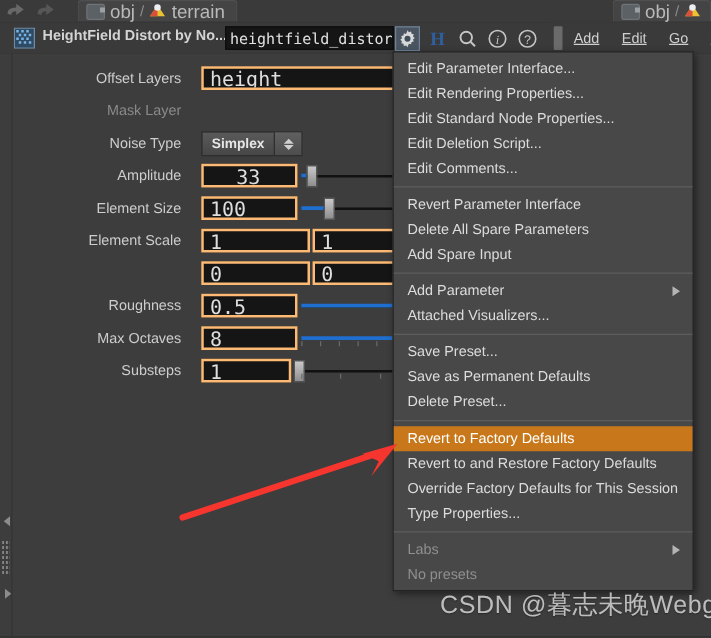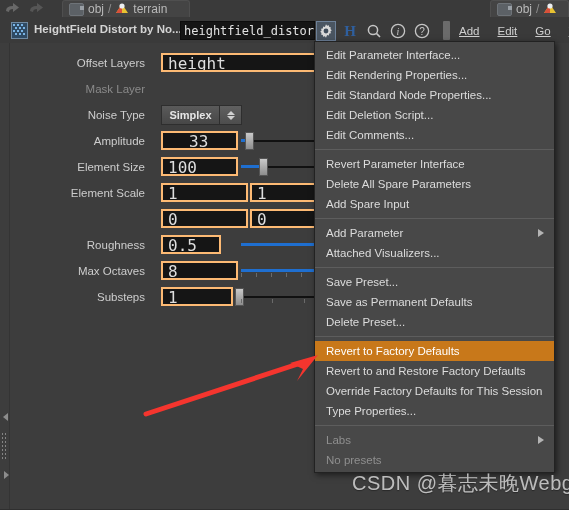--- a/index.html
+++ b/index.html
@@ -64,21 +64,21 @@
     border-radius: 2px;
     position: relative;
     flex: none;
   }
   .bc-icon:after {
     content:"";
     position:absolute; right:-1px; top:2px;
     width:4px;height:4px;
     background:#9aa0a6;
   }
-  .bc-text { font-size: 12px; color: #b9b9b9; }
+  .bc-text { font-size: 15px; color: #b9b9b9; }
   .bc-sep { color: #8d8d8d; font-size: 12px; }
   .geo-icon {
     width: 14px; height: 12px; flex: none;
   }
 
   
   .nodebar {
     position: absolute;
     left: 0; top: 18px;
     width: 569px; height: 25px;
@@ -523,21 +523,21 @@
       <div class="field half-b">1</div>
     </div>
 
     <div class="parm-row" style="top:164px;">
       <div class="field half-a">0</div>
       <div class="field half-b">0</div>
     </div>
 
     <div class="parm-row" style="top:190px;">
       <div class="parm-label">Roughness</div>
-      <div class="field" style="left:161px;width:60px;">0.5</div>
+      <div class="field" style="left:161px;width:77px;">0.5</div>
       <div class="slider" style="left:241px;width:120px;">
         <div class="slider-track" style="width:120px;"></div>
         <div class="slider-fill" style="width:120px;"></div>
       </div>
     </div>
 
     <div class="parm-row" style="top:216px;">
       <div class="parm-label">Max Octaves</div>
       <div class="field" style="left:161px;width:77px;">8</div>
       <div class="slider" style="left:241px;width:120px;">

